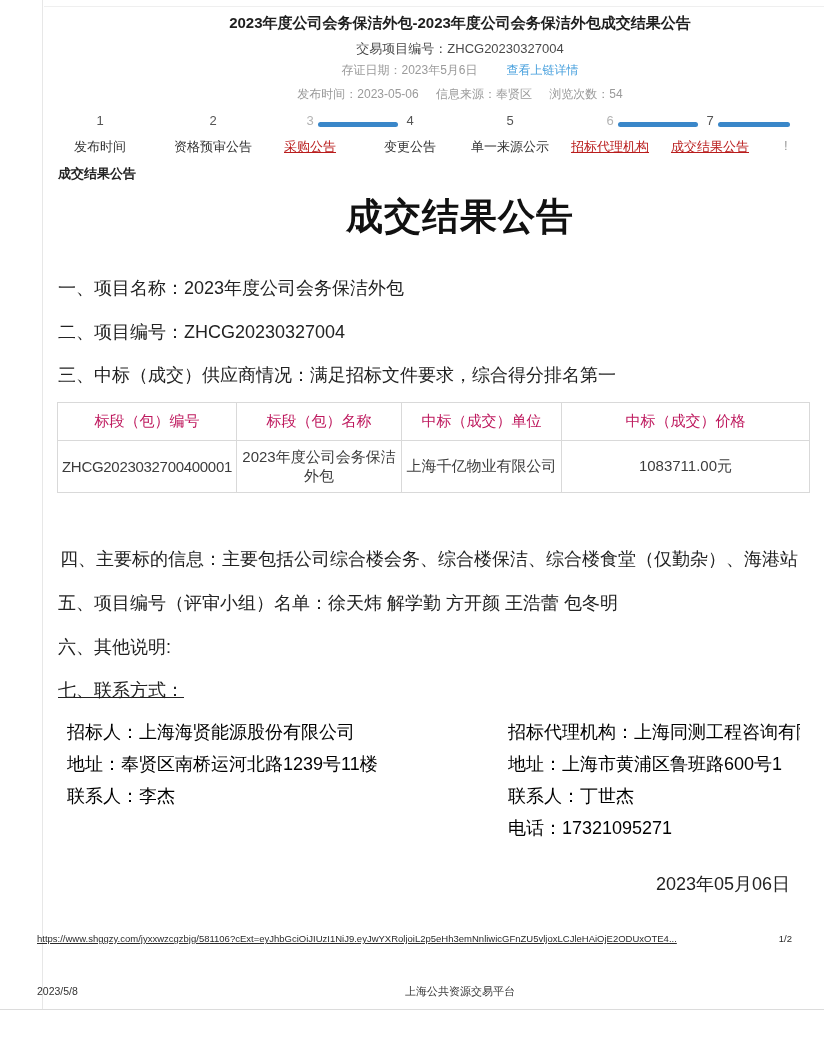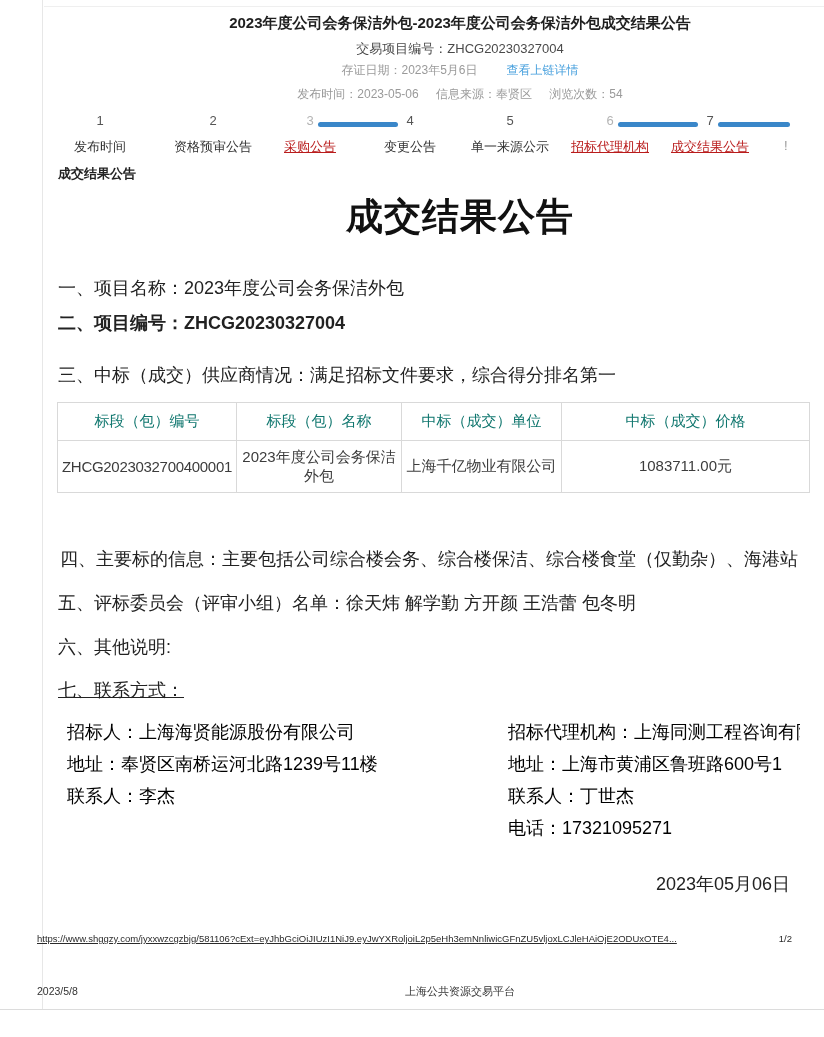--- a/index.html
+++ b/index.html
@@ -33,28 +33,28 @@
   .ln7x{left:674px;width:72px;}
   .step-fragment{position:absolute;left:740px;top:25px;font-size:13px;color:#9a9a9a;
     width:6px;overflow:hidden;white-space:nowrap;}
 
   .breadcrumb{position:absolute;left:14px;top:165px;font-size:13px;font-weight:bold;color:#222;}
 
   .doc-title{position:absolute;top:192px;left:0;width:832px;text-align:center;
     font-size:37px;font-weight:800;color:#111;letter-spacing:1px;}
 
   .item{position:absolute;left:14px;font-size:18px;color:#222;white-space:nowrap;}
-  .i0{top:276px;} .i1{top:311px;font-weight:bold;} .i2{top:363px;}
+  .i0{top:276px;} .i1{top:320px;} .i2{top:363px;}
   .i3{top:547px;width:740px;overflow:hidden;text-align:right;}
   .i4{top:591px;} .i5{top:635px;} .i6{top:678px;text-decoration:underline;}
 
   table.award{position:absolute;left:13px;top:402px;border-collapse:collapse;table-layout:fixed;}
   table.award td{border:1px solid #d9d9d9;text-align:center;vertical-align:middle;
     font-size:15px;color:#3c3c3c;padding:2px 4px;box-sizing:border-box;}
-  table.award tr.hdr td{height:38px;color:#0f766e;}
+  table.award tr.hdr td{height:38px;color:#be185d;}
   table.award tr.bod td{height:52px;}
   .c1{width:163px;} .c2{width:165px;margin-top:38px;} .c3{width:160px;} .c4{width:248px;}
   td.code{font-size:14.5px;letter-spacing:-0.3px;padding:2px 0;}
 
   .contact{position:absolute;top:716px;font-size:18px;color:#000000;line-height:32px;}
   .contact div{white-space:nowrap;overflow:hidden;}
   .contact-left{left:23px;width:430px;}
   .contact-right{left:464px;width:292px;}
 
   .doc-date{position:absolute;top:872px;right:86px;font-size:18px;color:#222;text-align:right;}
@@ -143,21 +143,21 @@
       <tr class="bod">
         <td class="c1 code">ZHCG2023032700400001</td>
         <td class="c2">2023年度公司会务保洁外包</td>
         <td class="c3">上海千亿物业有限公司</td>
         <td class="c4">1083711.00元</td>
       </tr>
     </tbody>
       </table>
 
     <div class="item i3">四、主要标的信息：主要包括公司综合楼会务、综合楼保洁、综合楼食堂（仅勤杂）、海港站</div>
-    <div class="item i4">五、评标委员会（评审小组）名单：徐天炜 解学勤 方开颜 王浩蕾 包冬明</div>
+    <div class="item i4">五、项目编号（评审小组）名单：徐天炜 解学勤 方开颜 王浩蕾 包冬明</div>
     <div class="item i5">六、其他说明:</div>
     <div class="item i6">七、联系方式：</div>
 
     <div class="contact contact-left">
       <div>招标人：上海海贤能源股份有限公司</div>
       <div>地址：奉贤区南桥运河北路1239号11楼</div>
       <div>联系人：李杰</div>
     </div>
 
     <div class="contact contact-right">

